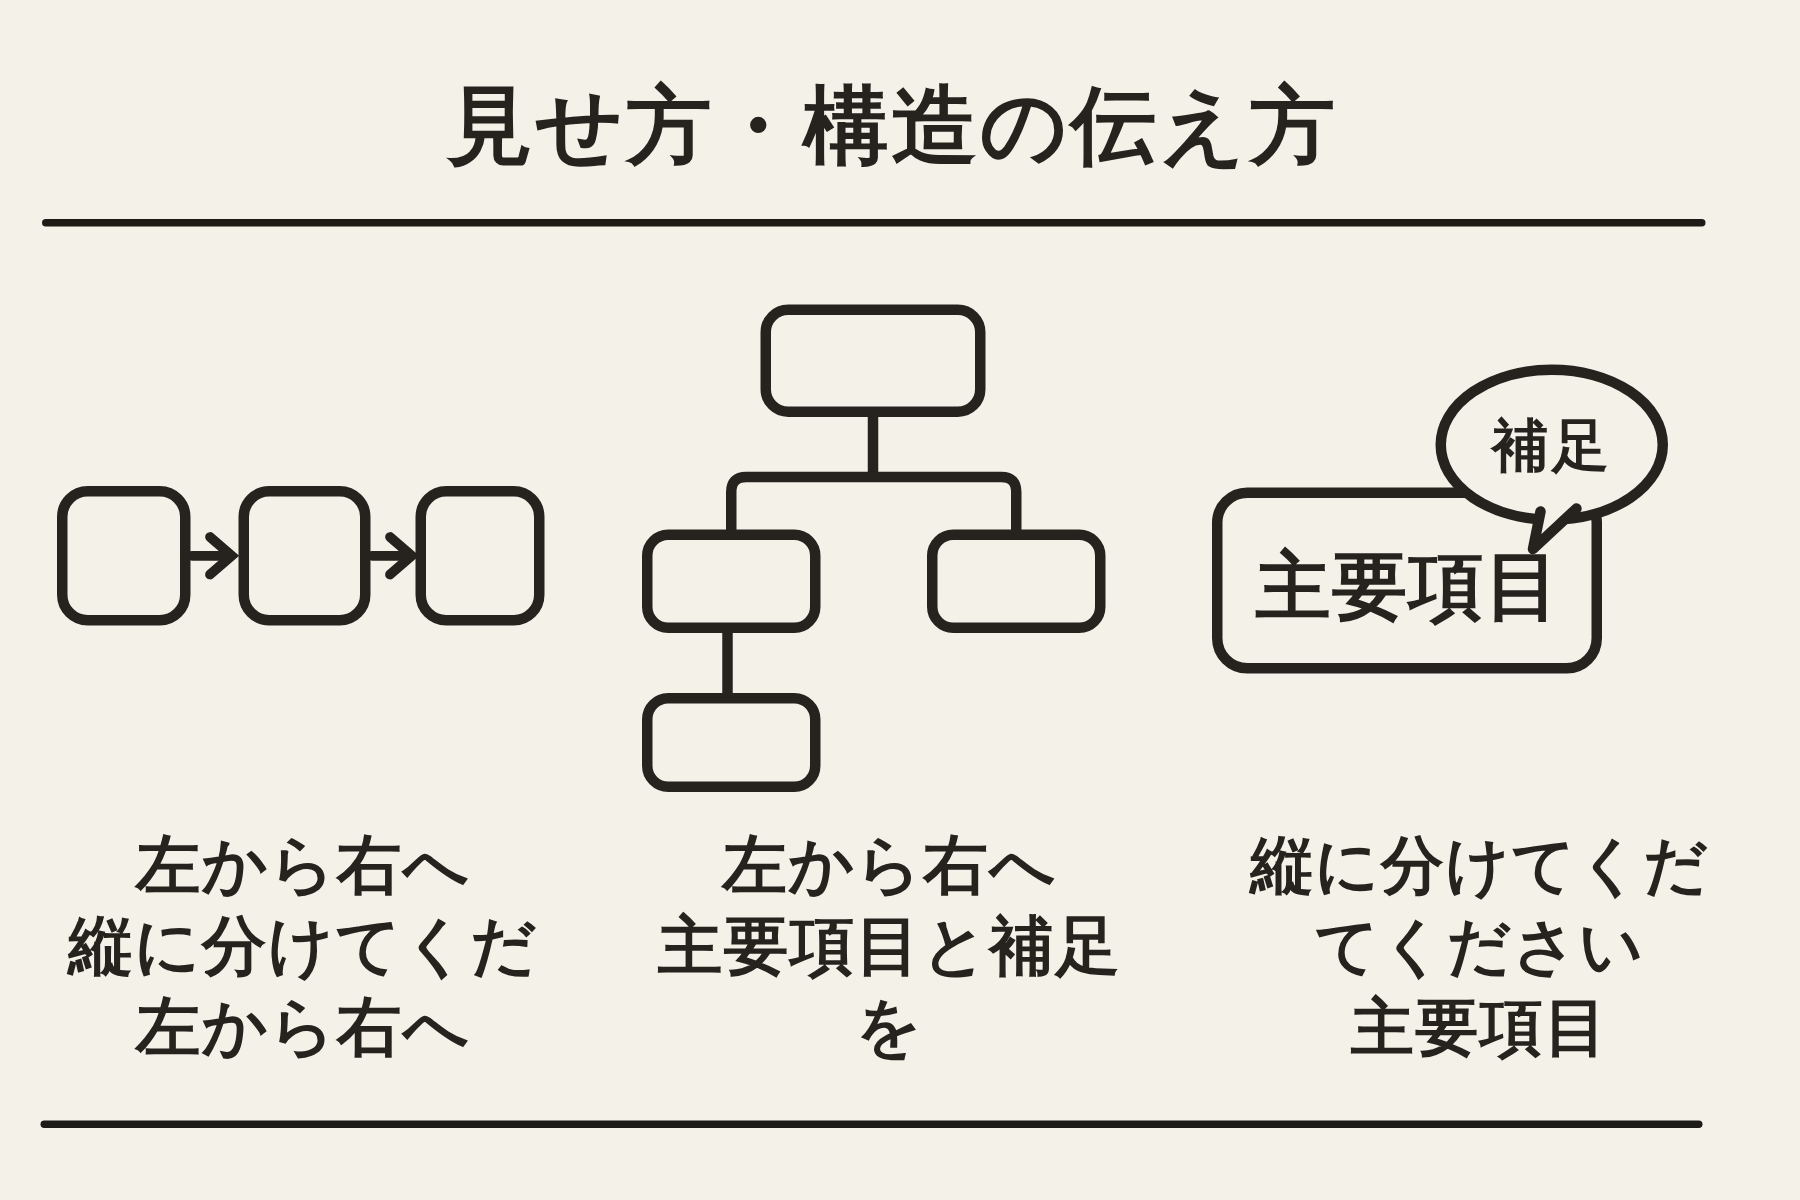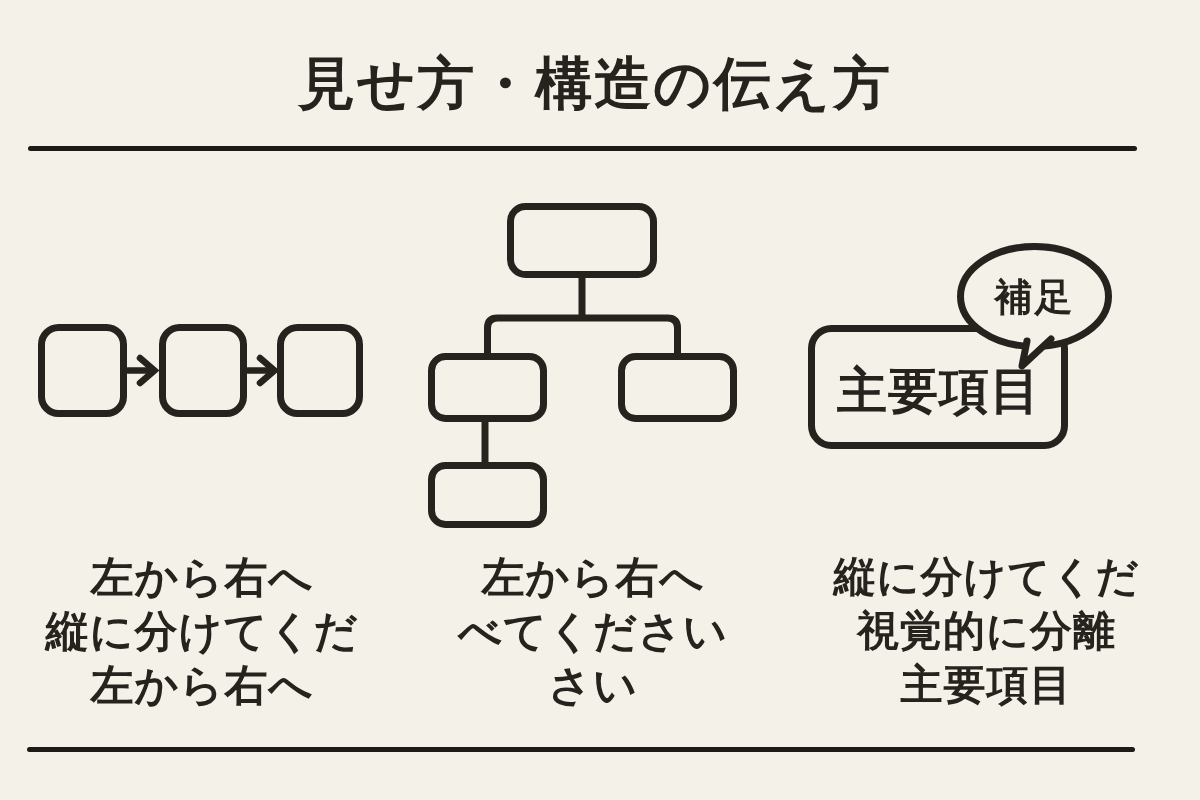--- a/index.html
+++ b/index.html
@@ -91,24 +91,23 @@
   </svg>
 
   <div class="caption caption-steps">
     <div>左から右へ</div>
     <div>縦に分けてくだ</div>
     <div>左から右へ</div>
   </div>
 
   <div class="caption caption-tree">
     <div>左から右へ</div>
-    <div>べてください</div>
-    <div>さい</div>
+    <div>主要項目と補足を</div>
   </div>
 
   <div class="caption caption-callout">
     <div>縦に分けてくだ</div>
-    <div>視覚的に分離</div>
+    <div>てください</div>
     <div>主要項目</div>
   </div>
 
   <div class="rule rule-bottom"></div>
 </div>
 
 </body></html>

